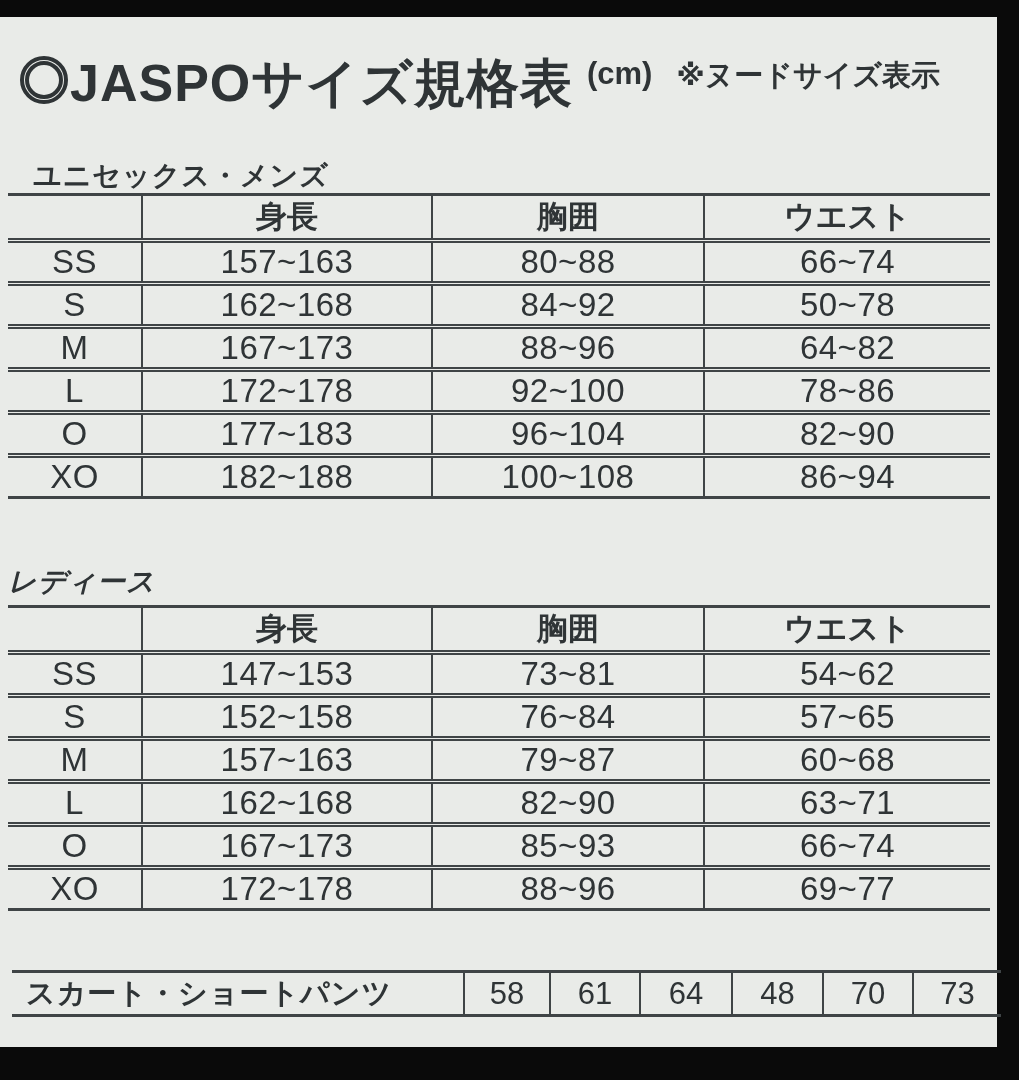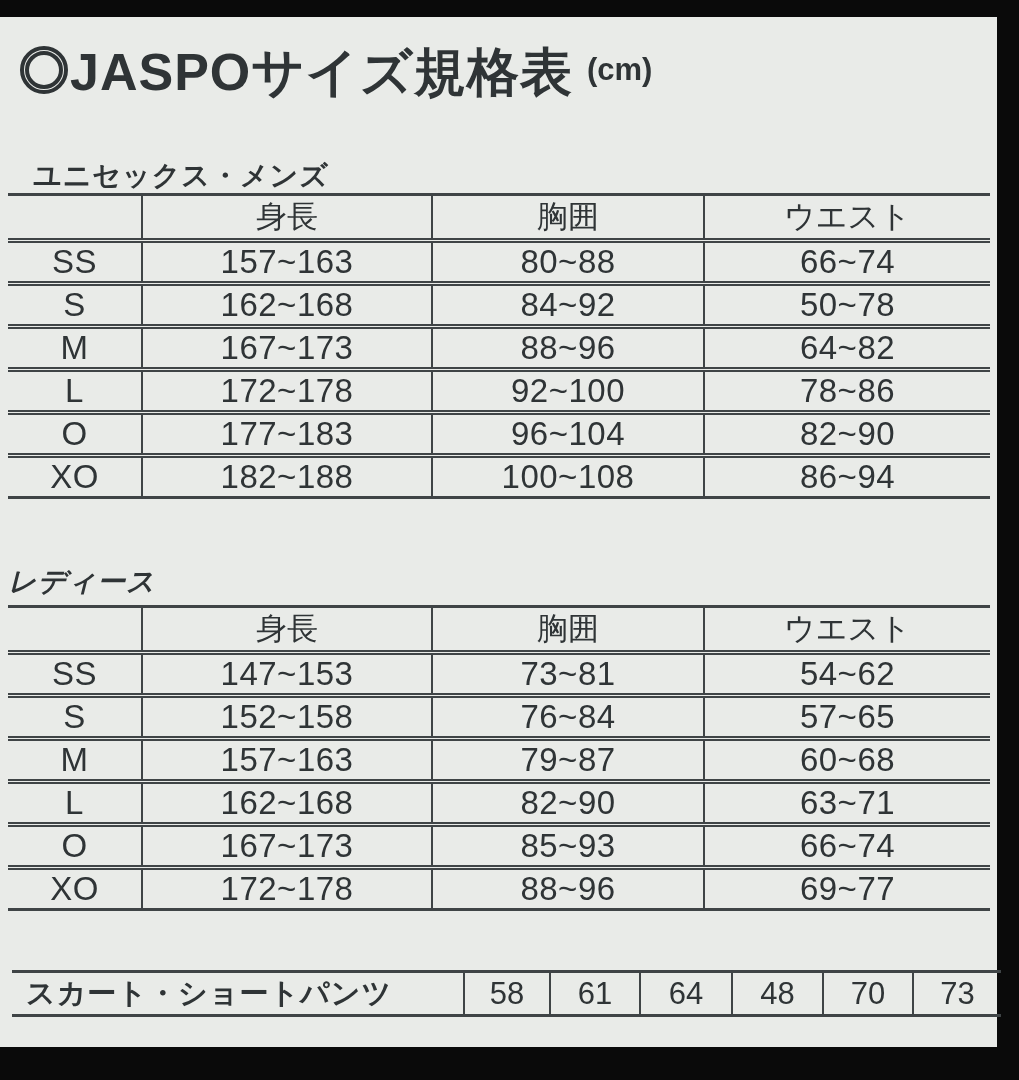--- a/index.html
+++ b/index.html
@@ -9,21 +9,21 @@
   .page {
     position:relative; width:1019px; height:1080px;
     background:#0a0a0a; overflow:hidden;
   }
   .paper {
     position:absolute; left:0; top:17px; width:997px; height:1030px;
     background:#e9ebe8; color:#2f3436;
   }
 
   
-  .title-row { position:absolute; left:20px; top:28px; display:flex; align-items:center; }
+  .title-row { position:absolute; left:20px; top:39px; display:flex; align-items:flex-start; }
   .bullet {
     width:48px; height:48px; border:4px solid #2f3436; border-radius:50%;
     display:flex; align-items:center; justify-content:center; margin:0 2px 4px 0;
   }
   .bullet::before { content:""; width:30px; height:30px; border:4px solid #2f3436; border-radius:50%; }
   .doc-title { font-size:52px; font-weight:600; line-height:1.05; letter-spacing:1px; white-space:nowrap; }
   .title-unit { font-size:31px; font-weight:600; margin:0 0 4px 14px; white-space:nowrap; }
   .title-note { font-size:29px; font-weight:700; margin:0 0 5px 24px; white-space:nowrap; }
 
   
@@ -35,21 +35,21 @@
   .size-table {
     position:absolute; left:8px; width:982px;
     border-collapse:collapse; table-layout:fixed;
     border-top:3px solid #3f4446;
   }
   .table-mens   { top:176px; }
   .table-ladies { top:588px; }
   .size-table th, .size-table td {
     text-align:center; vertical-align:middle; overflow:hidden; white-space:nowrap;
   }
-  .size-table thead th { height:40px; font-size:31px; font-weight:400; }
+  .size-table thead th { height:40px; font-size:31px; font-weight:700; }
   .size-table thead tr { border-bottom:5px double #3f4446; }
   .size-table tbody th, .size-table tbody td { height:40px; font-size:33px; font-weight:500; letter-spacing:0.5px; }
   .size-table tbody tr { border-bottom:5px double #3f4446; }
   .size-table tbody tr:last-child { border-bottom:3px solid #3f4446; }
   .size-table tr > *:not(:first-child) { border-left:2px solid #3f4446; }
 
   
   .waist-note { position:absolute; right:12px; top:921px; font-size:27px; font-weight:600; white-space:nowrap; }
   .skirt-table {
     position:absolute; left:12px; top:953px; width:989px;
@@ -63,20 +63,21 @@
 </head>
 <body>
 
 <div class="page">
   <div class="paper">
 
     <header class="title-row">
       <span class="bullet"></span>
       <h1 class="doc-title">JASPOサイズ規格表</h1>
       <span class="title-unit">(cm)</span>
+      <span class="title-note">※ヌードサイズ表示</span>
     </header>
 
     <div class="section-label label-mens">ユニセックス・メンズ</div>
 
     <table class="size-table table-mens">
       <colgroup>
         <col style="width:134px">
           <col style="width:290px">
           <col style="width:272px">
           <col style="width:286px">

